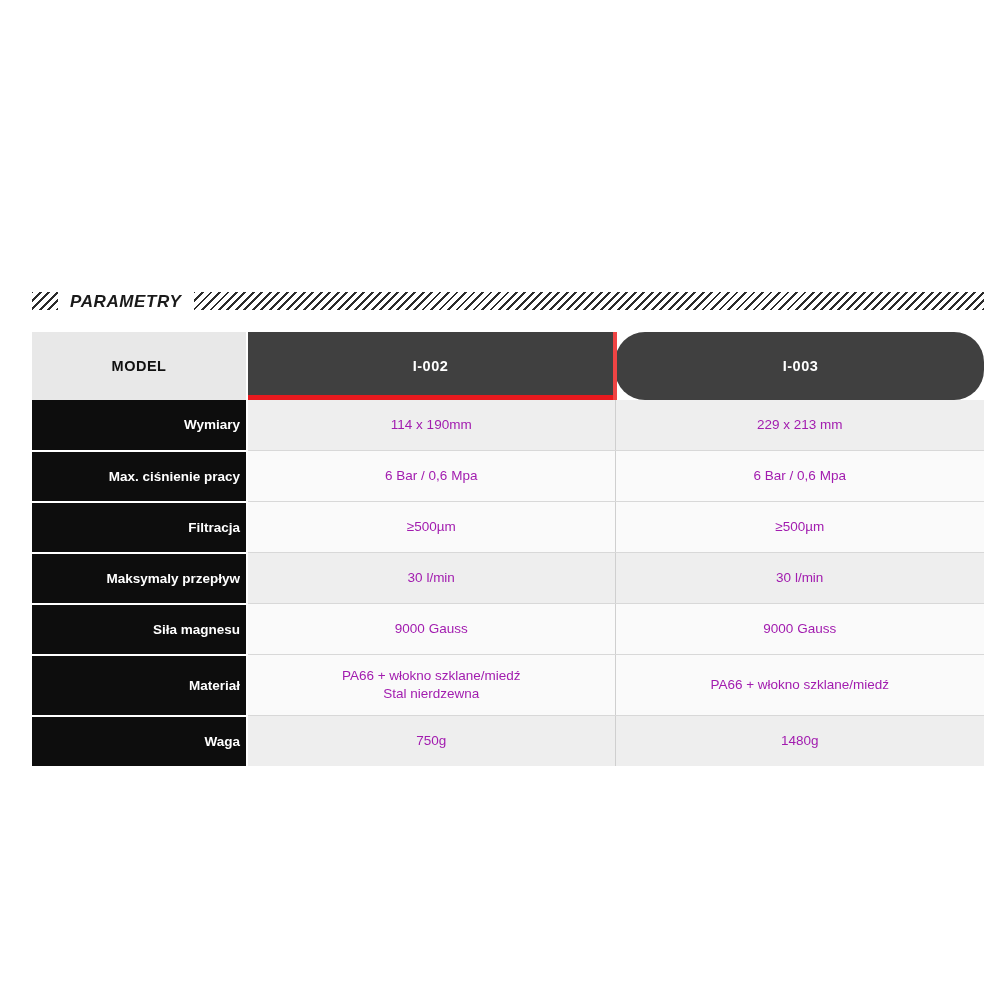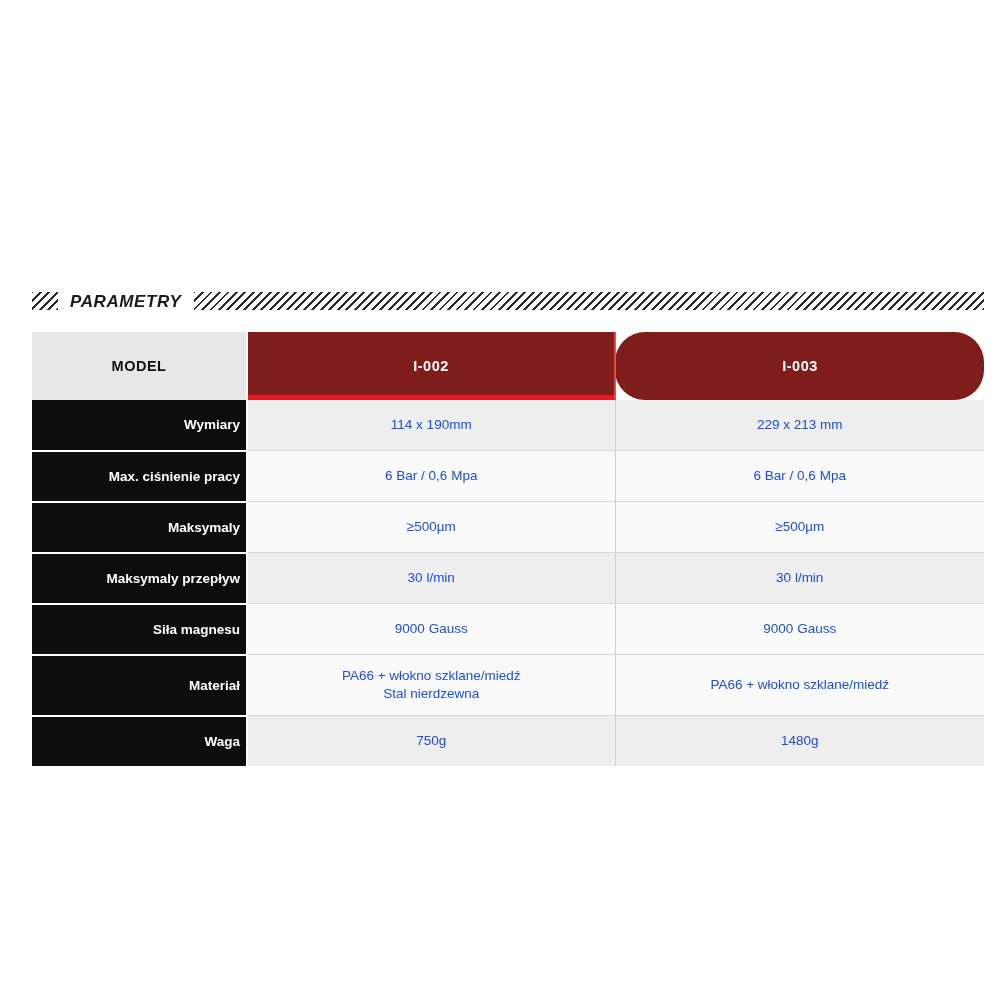--- a/index.html
+++ b/index.html
@@ -75,35 +75,35 @@
     font-weight: bold;
     font-size: 14.5px;
     letter-spacing: 0.5px;
   }
   .hdr .hdr-model {
     background: #e8e8e8;
     color: #111111;
     border-right: 2px solid #ffffff;
   }
   .hdr .hdr-dark {
-    background: #7f1d1d;
+    background: #404040;
     color: #ffffff;
     position: relative;
   }
   .hdr .hdr-dark.sel::after {
     content: "";
     position: absolute;
     left: 0;
     right: 0;
     bottom: 0;
     height: 5px;
     background: #e8191e;
   }
   .hdr .hdr-dark.right-div {
-    border-left: 2px solid #ef4444;
+    border-left: 4px solid #ef4444;
     border-radius: 30px;
   }
 
   
   tr.row td {
     height: 42px;
     vertical-align: middle;
   }
   td.label {
     background: #0d0d0d;
@@ -111,21 +111,21 @@
     text-align: right;
     font-weight: bold;
     font-size: 13.5px;
     border-bottom: 2px solid #ffffff;
     border-right: 2px solid #ffffff;
     padding: 0 6px;
   }
   td.val {
     text-align: center;
     font-size: 13.5px;
-    color: #1d4ed8;
+    color: #a21caf;
     border-bottom: 1px solid #d8d8d8;
     line-height: 1.35;
     padding: 4px 6px;
   }
   td.val.alt { background: #eeeeee; }
   td.val.plain { background: #fafafa; }
   td.val.sep { border-left: 1px solid #cfcfcf; }
 
   tr.row.tall td { height: 52px; }
   tr.row:last-child td.label { border-bottom: none; margin-top: 28px; }
@@ -169,21 +169,21 @@
           <tr class="row">
             <td class="label">Max. ciśnienie pracy</td>
             <td class="val plain">
               <span class="val-line">6 Bar / 0,6 Mpa</span>
             </td>
             <td class="val plain sep">
               <span class="val-line">6 Bar / 0,6 Mpa</span>
             </td>
           </tr>
           <tr class="row">
-            <td class="label">Maksymaly</td>
+            <td class="label">Filtracja</td>
             <td class="val plain">
               <span class="val-line">≥500µm</span>
             </td>
             <td class="val plain sep">
               <span class="val-line">≥500µm</span>
             </td>
           </tr>
           <tr class="row">
             <td class="label">Maksymaly przepływ</td>
             <td class="val alt">

